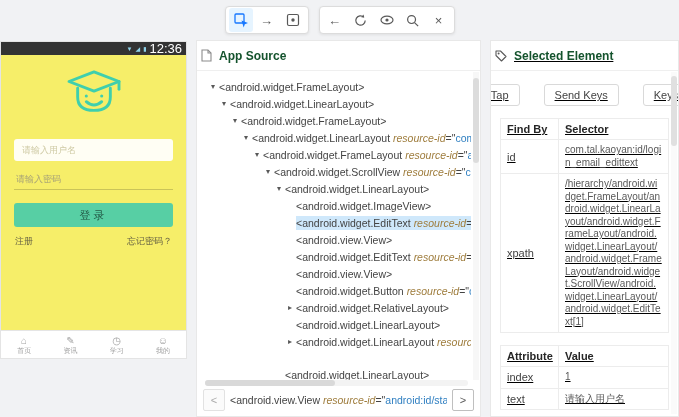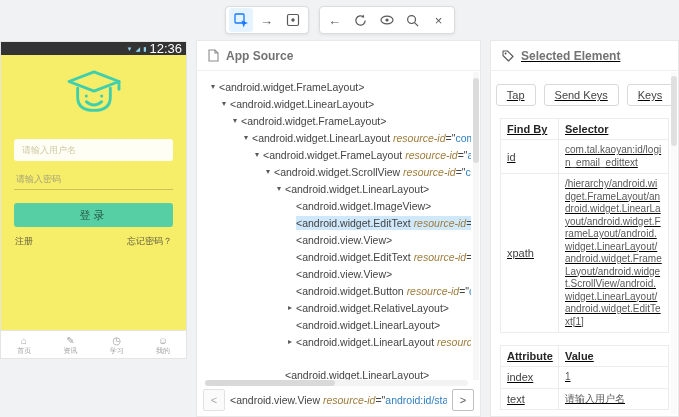--- a/index.html
+++ b/index.html
@@ -38,22 +38,22 @@
   .tabbar { position:absolute; bottom:0; left:0; right:0; height:28px; background:#fff;
             border-top:1px solid #e5e5e5; display:flex; }
   .tab { flex:1; display:flex; flex-direction:column; align-items:center; justify-content:center;
          color:#a3a3a3; cursor:pointer; }
   .tab .g { font-size:10px; line-height:11px; }
   .tab .l { font-size:7px; line-height:9px; }
 
   
   .mid { left:196px; top:40px; width:285px; height:377px; }
   .right { left:490px; top:40px; width:189px; height:377px; overflow:hidden;text-decoration:underline; }
-  .panel-header { height:30px; display:flex; align-items:center; gap:7px; padding:0 11px;
-                  border-bottom:1px solid #efefef; font-size:12px; font-weight:700; color:#737373; }
+  .panel-header { height:30px; display:flex; align-items:center; gap:7px; padding:0 4px;
+                  border-bottom:1px solid #efefef; font-size:12px; font-weight:700; color:#14532d; }
 
   
   .tree { position:absolute; top:31px; left:0; right:9px; bottom:36px; overflow:hidden; padding-top:6px; }
   .tree-row { display:flex; align-items:center; height:17px; cursor:pointer; }
   .tree-row.gap { margin-top:16px; }
   .caret { flex:0 0 12px; width:12px; font-size:8px; color:#595959; text-align:center; }
   .row-content { flex:1; white-space:nowrap; overflow:hidden; font-size:10.5px;
                  color:#434343; padding:1px 0; }
   .row-content.selected { background:#cfe8fb; }
   .row-content .attr { font-style:italic; color:#9e7c3c; }
@@ -65,21 +65,21 @@
   .hthumb { width:130px; height:6px; background:#d9d9d9; border-radius:3px; }
   .tree-footer { position:absolute; left:6px; right:6px; bottom:4px; height:24px;
                  display:flex; align-items:center; gap:5px; background:#fff; }
   .pager { flex:0 0 22px; width:22px; height:22px; display:flex; align-items:center; justify-content:center;
            border:1px solid #e2e2e2; background:#fbfbfb; color:#aaa; border-radius:2px;
            font-size:11px; cursor:pointer; font-family:inherit; }
   .pager.next { border-color:#bfbfbf; background:#fff; color:#595959; }
   .footer-node { flex:1; overflow:hidden; white-space:nowrap; font-size:10.5px; color:#434343; }
 
   
-  .actions { display:flex; justify-content:center; gap:8px; padding:13px 8px 12px; }
+  .actions { display:flex; justify-content:center; gap:24px; padding:13px 8px 12px; }
   .btn { border:1px solid #d9d9d9; background:#fff; color:#434343; font-size:11px;
          padding:4px 10px; border-radius:3px; cursor:pointer; font-family:inherit; white-space:nowrap; }
   .se-table { border-collapse:collapse; margin:0 auto; width:169px; table-layout:fixed; }
   .se-table th, .se-table td { border:1px solid #ececec; padding:4px 6px; text-align:left;
                                vertical-align:middle; }
   .se-table th { font-size:11px; font-weight:700; color:#262626;margin-left:24px; }
   .se-table td.k { font-size:11px; color:#434343; }
   .se-table td.v { font-size:10px; color:#595959; word-break:break-all; line-height:12.5px; }
   .se-table col.c1 { width:58px; }
   .attr-table { margin-top:12px; }

